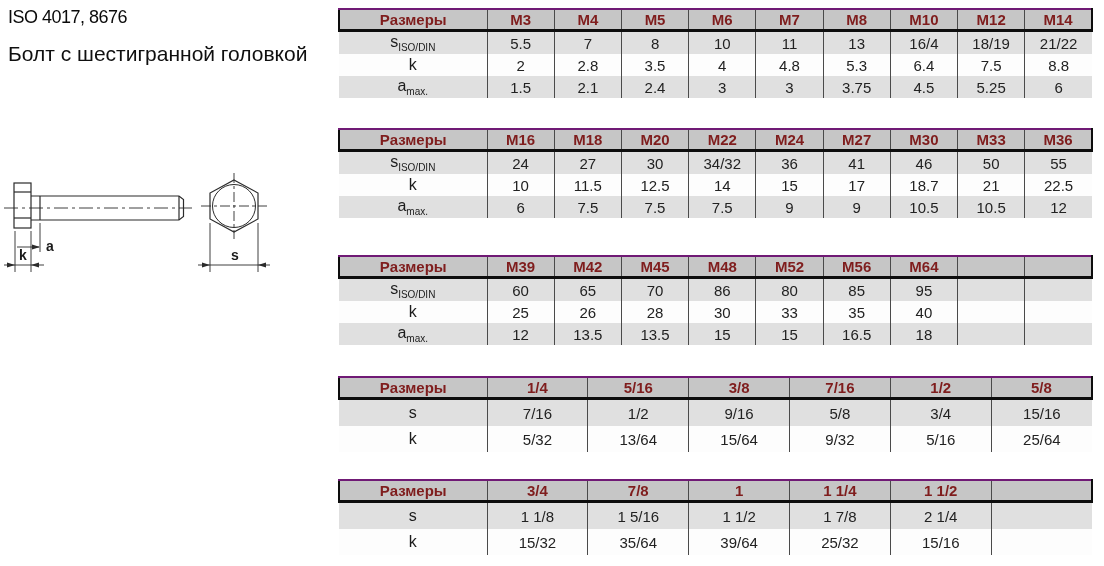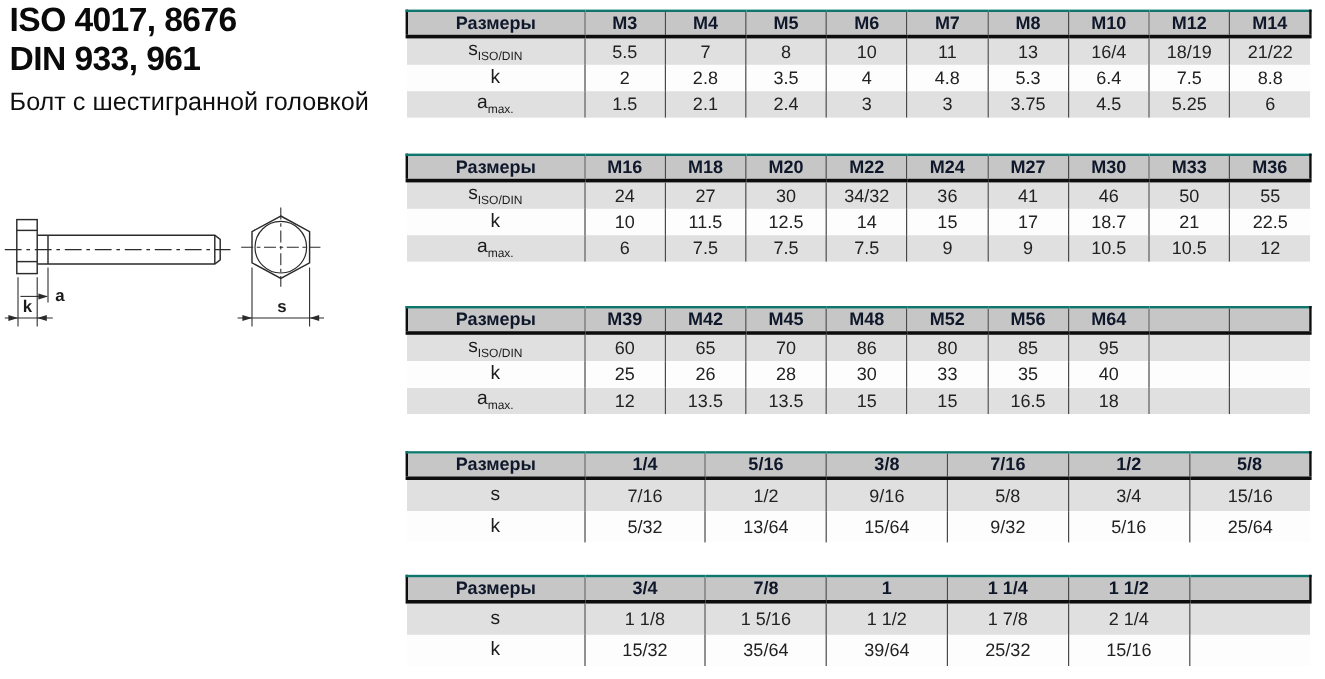--- a/index.html
+++ b/index.html
@@ -1,32 +1,32 @@
 <!DOCTYPE html>
 <html><head>
 <meta charset="utf-8">
 <style>
   html,body{margin:0;padding:0;background:#fff;}
   #page{position:relative;width:1104px;height:566px;background:#fff;overflow:hidden;
         font-family:"Liberation Sans",sans-serif;color:#1a1a1a;}
 
   
   #titleblock{position:absolute;left:8px;top:1px;width:330px;}
-  .title-bold{font-weight:700;font-size:28px;line-height:32px;letter-spacing:-0.5px;color:#0a0a0a;}
+  .title-bold{font-weight:400;font-size:18px;line-height:32px;letter-spacing:-0.5px;color:#0a0a0a;}
   .title-sub{font-size:21px;line-height:29px;color:#0f0f0f;}
   .title-sub.first{margin-top:6px;}
 
   
   #drawing{position:absolute;left:0;top:165px;}
 
   
   table.dim{position:absolute;left:338px;width:755px;border-collapse:collapse;table-layout:fixed;}
   .dim th,.dim td{text-align:center;vertical-align:middle;padding:0;white-space:nowrap;overflow:hidden;}
-  .dim thead th{height:19px;background:#c6c6c6;font-size:15px;font-weight:700;color:#0f172a;
-                border-top:2px solid #0f766e;border-bottom:3px solid #0d0d0d;}
+  .dim thead th{height:19px;background:#c6c6c6;font-size:15px;font-weight:700;color:#7f1d1d;
+                border-top:2px solid #701a75;border-bottom:3px solid #0d0d0d;}
   .dim thead th:first-child{border-left:2px solid #0d0d0d;}
   .dim thead th:last-child{border-right:2px solid #0d0d0d;}
   .dim th + th, .dim td + td{border-left:1px solid #4a4a4a;}
   .dim tbody tr:nth-child(odd){background:#e0e0e0;}
   .dim tbody tr:nth-child(even){background:#fdfdfd;}
   .dim tbody td{font-size:15px;color:#222;}
   .dim tbody td.rowlabel{font-size:16px;color:#1c1c1c;}
   .dim tbody td.rowlabel sub{font-size:10px;letter-spacing:0;}
   table.rows3 tbody td{height:22px;}
   table.rows2 tbody td{height:26px;}
@@ -36,21 +36,20 @@
   #table-inch-small{top:376px;}
   #table-inch-large{top:479px;}
 </style>
 </head>
 <body>
 
 <div id="page">
 
   <div id="titleblock">
     <div class="title-bold">ISO 4017, 8676</div>
-    <div class="title-bold">DIN 933, 961</div>
     <div class="title-sub first">Болт с шестигранной головкой</div>
   </div>
 
   <svg id="drawing" width="300" height="125" viewBox="0 163 300 125">
     <g stroke="#2b2b2b" stroke-width="1.2" fill="none">
 
       <rect x="14" y="181" width="17" height="45"></rect>
       <line x1="14" y1="190" x2="31" y2="190"></line>
       <line x1="14" y1="216" x2="31" y2="216"></line>
 

